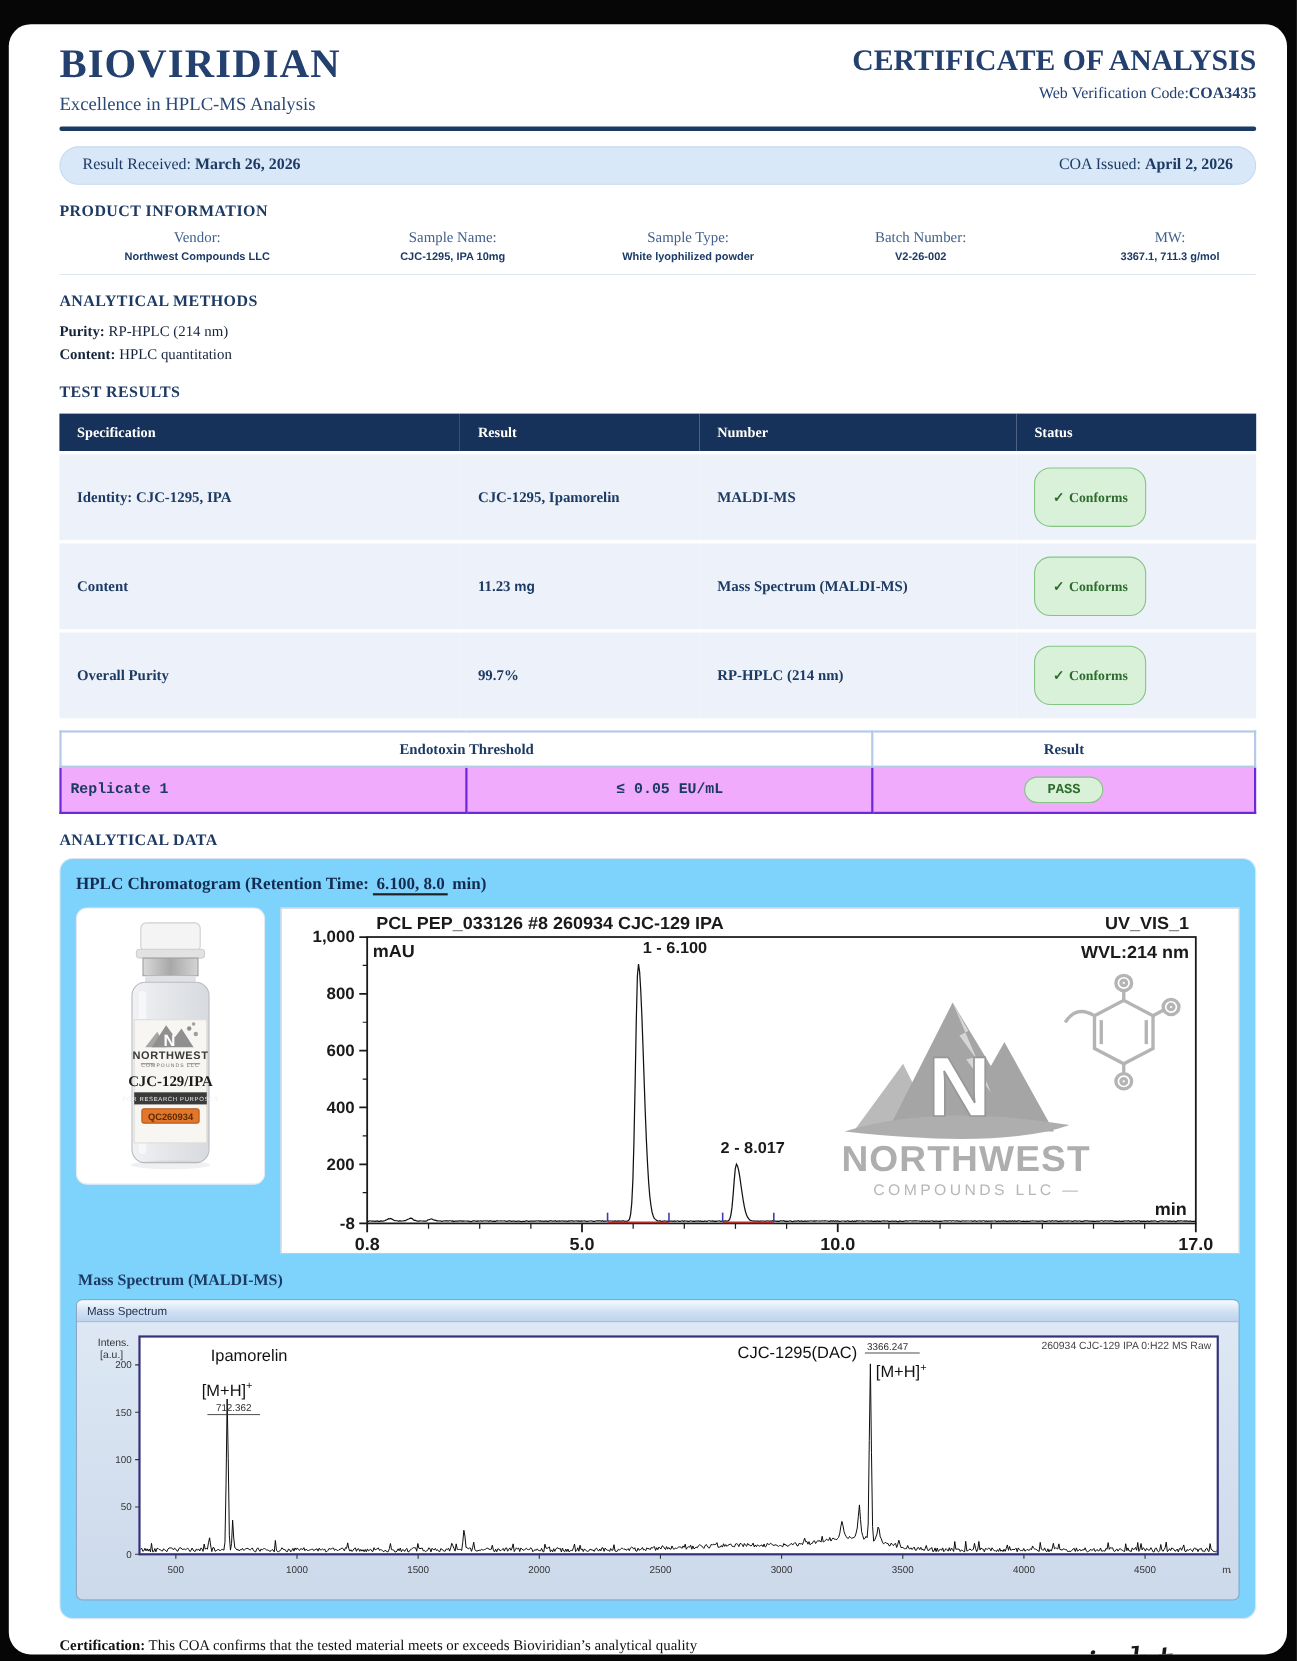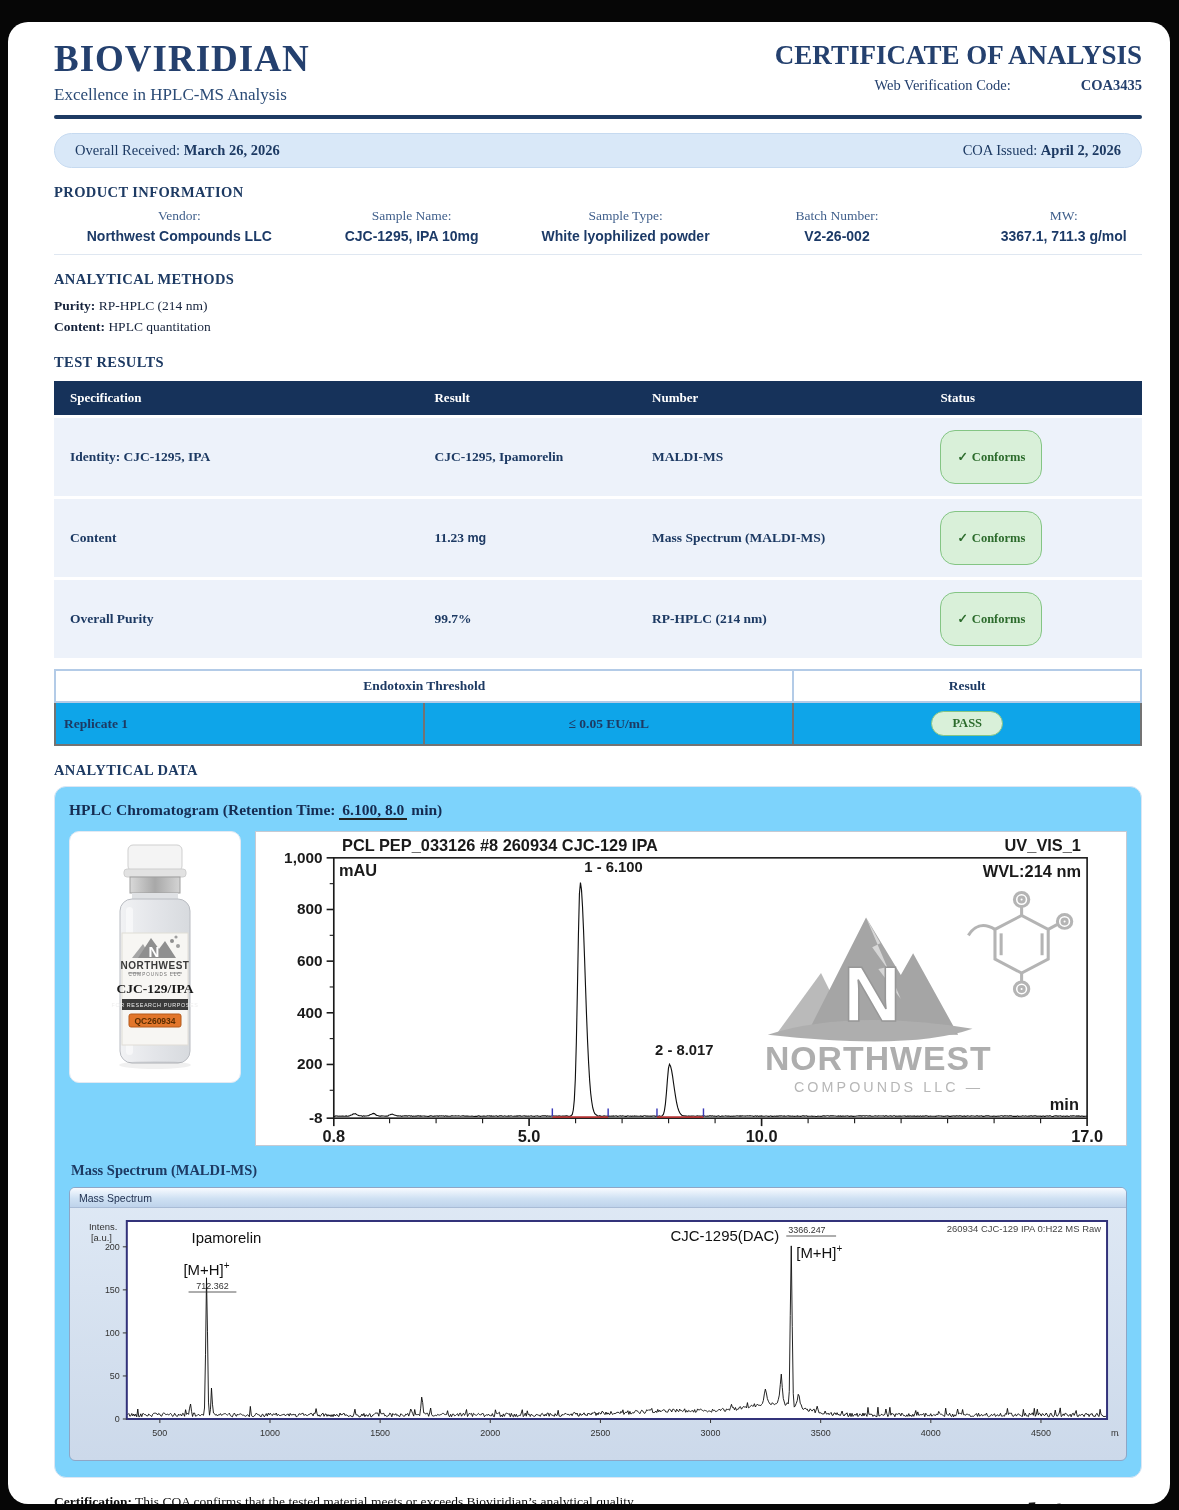--- a/index.html
+++ b/index.html
@@ -4,54 +4,54 @@
 <style>
   * { margin:0; padding:0; box-sizing:border-box; }
   body { background:#060606; font-family:"Liberation Serif", serif; width:1179px; height:1510px; position:relative; }
   .page { position:absolute; left:8px; right:9px; top:22px; bottom:6px; background:#ffffff; border-radius:20px; padding:10px 28px 16px 46px; overflow:hidden; }
 
   
   .hdr { display:flex; justify-content:space-between; align-items:flex-start; padding-top:8px; }
   .brand-name { font-size:37px; font-weight:bold; color:#24406e; letter-spacing:1px; line-height:1.05; }
   .tagline { font-size:17px; color:#2a4a75; margin-top:6px; }
   .cert-title { font-size:27px; font-weight:bold; color:#24406e; text-align:right; }
-  .verify { font-size:14.5px; color:#24406e; margin-top:6px; display:flex; justify-content:flex-end; gap:70px; }
+  .verify { font-size:14.5px; color:#24406e; margin-top:6px; display:flex; justify-content:flex-end; }
   .verify .code { font-weight:bold; }
   .rule { height:4px; background:#1d3a63; margin:10px 0 14px 0; border-radius:2px; }
 
   
   .banner { background:#d9e8f8; border:1px solid #c6daf0; border-radius:20px; padding:8px 20px; display:flex; justify-content:space-between; font-size:14.5px; color:#1d3a63; }
   .banner b { font-weight:bold; }
 
   h3.sec { font-size:14.5px; font-weight:bold; color:#1d3a63; letter-spacing:.4px; margin:16px 0 7px 0; }
 
   
   .pinfo { display:flex; border-bottom:1px solid #dfe7f1; padding-bottom:10px;text-align:center; }
   .pinfo .f { }
   .pinfo .f:nth-child(1){ width:24%; } .pinfo .f:nth-child(2){ width:20.5%; } .pinfo .f:nth-child(3){ width:20.5%; } .pinfo .f:nth-child(4){ width:20%; } .pinfo .f:nth-child(5){ width:15%;margin-left:44px; }
   .pinfo .lbl { font-size:13.5px; color:#41608c; }
-  .pinfo .val { font-family:"Liberation Sans", sans-serif; font-size:14px; font-weight:bold; color:#1c3a67; margin-top:4px; }
+  .pinfo .val { font-family:"Liberation Sans", sans-serif; font-size:10px; font-weight:bold; color:#1c3a67; margin-top:4px; }
 
   .methods { font-size:13.5px; color:#16233c; line-height:1.6; margin-top:2px; }
   .methods b { font-weight:bold; }
 
   
   table.res { width:100%; border-collapse:separate; border-spacing:0 3px; margin-top:2px; }
   table.res th { background:#16325a; color:#fff; font-size:13px; font-weight:bold; text-align:left; padding:9px 16px; }
   table.res th:nth-child(1){ width:33.5%; } table.res th:nth-child(2){ width:20%; } table.res th:nth-child(3){ width:26.5%; } table.res th:nth-child(4){ width:20%; }
   table.res td { background:#edf2fa; font-size:13.5px; font-weight:bold; color:#1d3a63; padding:12px 16px; }
   .unit { font-family:"Liberation Sans", sans-serif; font-size:12.5px; }
   .badge { display:inline-block; background:#d9f0d9; border:1px solid #84c584; border-radius:15px; padding:18px 16px; color:#2c6b2c; font-size:12.5px; font-weight:bold; }
   .badge .chk { margin-right:4px; }
   .badge.pass { padding:4px 20px; }
 
   
   table.et { width:100%; border-collapse:collapse; margin-top:8px; border:2px solid #b3cbe7; }
   table.et th { background:#fff; border:2px solid #b3cbe7; font-size:13.5px; font-weight:bold; color:#1d3a63; text-align:center; padding:7px; }
-  table.et td { background:#0ea5e9; border:2px solid #737373; font-size:13.5px; font-weight:bold; color:#1d3a63; padding:8px; }
+  table.et td { background:#f0abfc; border:2px solid #6d28d9; font-size:13.5px; font-weight:bold; color:#1d3a63; padding:8px;font-family:Liberation Mono, monospace; }
   td.rep { text-align:left; padding-left:20px; width:34%; }
   td.thr { text-align:center; width:34%; }
   td.pr  { text-align:center; }
 
   
   .card { background:#7dd3fc; border:1px solid #dce6f3; border-radius:12px; padding:14px 14px 16px 14px; margin-top:4px; }
   .card-title { font-size:15.5px; font-weight:bold; color:#152c52; }
   .rt { border-bottom:2px solid #222; padding:0 3px; font-weight:bold; }
   .chromrow { display:flex; gap:14px; margin-top:12px; align-items:flex-start; }
   .vial-card { width:172px; height:252px; background:#fff; border:1px solid #e2e9f3; border-radius:10px; display:flex; align-items:center; justify-content:center; }
@@ -90,21 +90,21 @@
       <div class="verify">
         <span>Web Verification Code:</span>
         <span class="code">COA3435</span>
       </div>
     </div>
   </div>
   <div class="rule"></div>
 
   <div class="banner">
     <div>
-      <span>Overall Received:</span>
+      <span>Result Received:</span>
       <b>March 26, 2026</b>
     </div>
     <div>
       <span>COA Issued:</span>
       <b>April 2, 2026</b>
     </div>
   </div>
 
   <h3 class="sec">PRODUCT INFORMATION</h3>
   <div class="pinfo">

